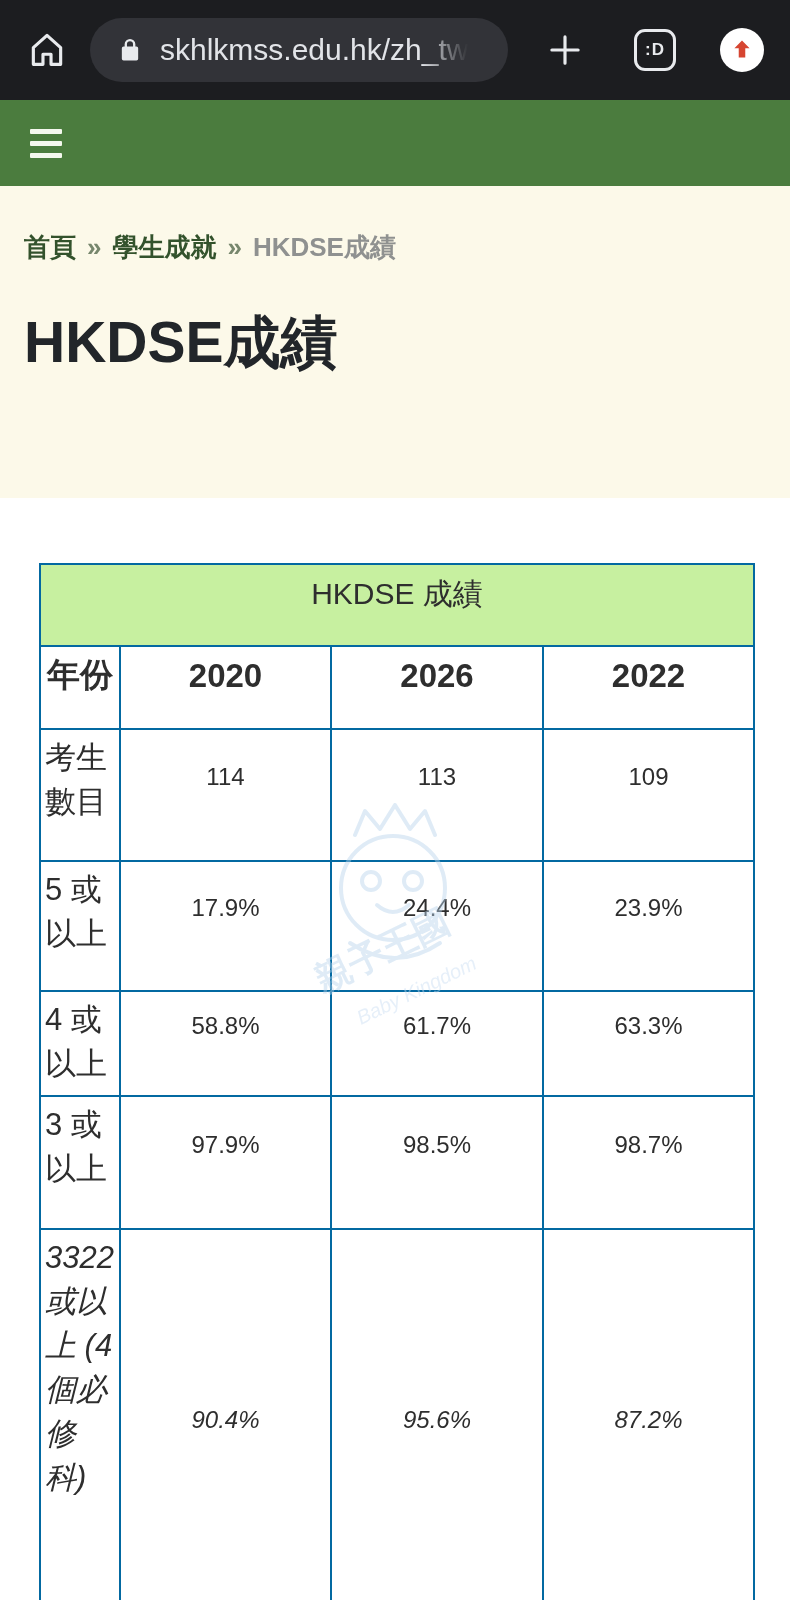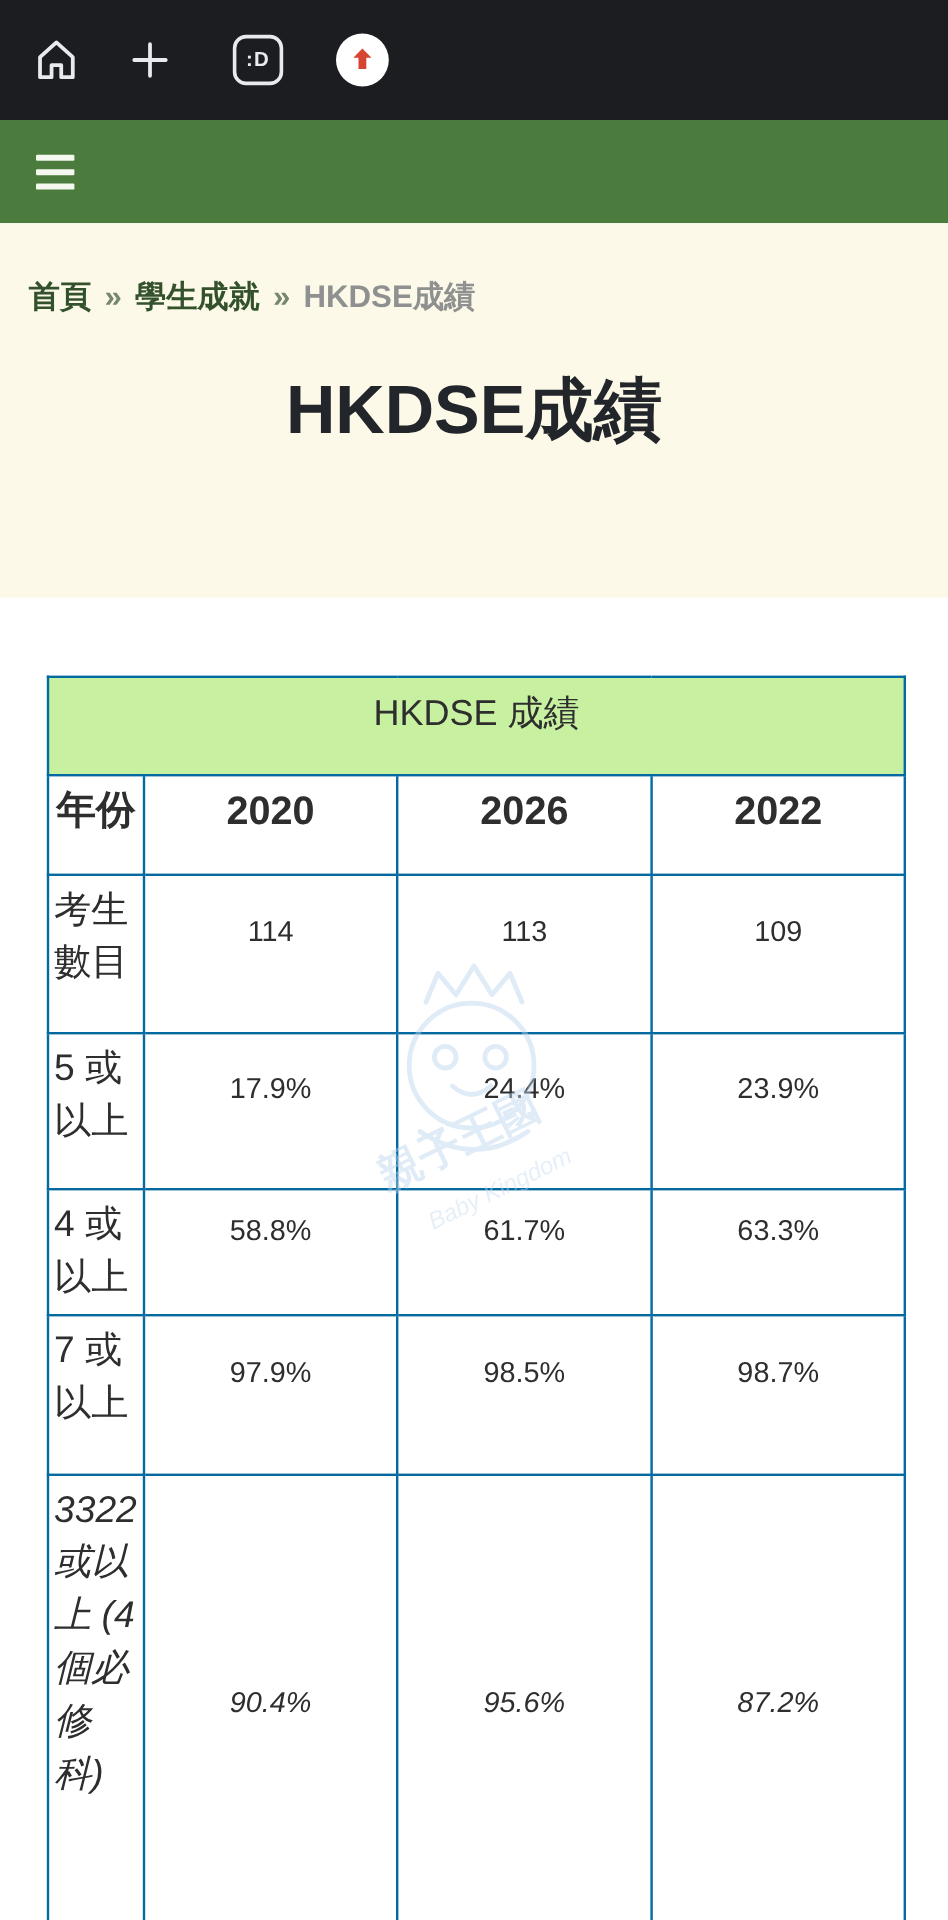--- a/index.html
+++ b/index.html
@@ -30,21 +30,21 @@
   .tab-btn{margin-left:48px;width:42px;height:42px;border:3px solid #e8eaed;border-radius:11px;
     color:#e8eaed;font-size:17px;font-weight:bold;letter-spacing:1px;background:transparent;}
   .update-btn{margin-left:44px;width:44px;height:44px;background:#ffffff;border-radius:50%;border:none;}
   .update-btn svg{width:28px;height:28px;}
   
   .site-nav{height:86px;background:#4b7c3e;display:flex;align-items:center;padding:0 30px;}
   .menu-btn{background:none;border:none;padding:0;cursor:pointer;}
   .hamburger{display:flex;flex-direction:column;gap:7px;}
   .hamburger span{display:block;width:32px;height:5px;background:#f4f8ee;border-radius:1px;}
   
-  .hero{height:312px;background:#fcf9e9;padding:0 24px;box-sizing:border-box;text-align:center;}
+  .hero{height:312px;background:#fcf9e9;padding:0 24px;box-sizing:border-box;}
   .breadcrumb{padding-top:44px;font-size:26px;font-weight:bold;display:flex;align-items:baseline;gap:11px;}
   .crumb-link{color:#33522c;text-decoration:none;}
   .crumb-sep{color:#77876d;font-weight:bold;}
   .crumb-current{color:#8f9190;}
   .page-title{margin:46px 0 0 0;font-size:57px;font-weight:bold;color:#22262a;line-height:1.1;}
   
   .content{position:relative;background:#ffffff;}
   table.results{
     border-collapse:collapse;table-layout:fixed;width:714px;margin:65px 0 0 39px;
     color:#2e2e2e;
@@ -65,20 +65,28 @@
 
 <header class="toolbar">
   <button class="icon-btn home-btn">
     <span style="display:flex;">
       <svg viewBox="0 0 24 24" width="42" height="42" fill="none" stroke="#e8eaed" stroke-width="1.8" stroke-linejoin="round">
         <path d="M4.2 10.6 L12 3.6 L19.8 10.6 V20.2 H14.3 V14.4 H9.7 V20.2 H4.2 Z"></path>
       </svg>
     </span>
   </button>
 
+  <button class="url-pill">
+    <span class="lock-icon">
+      <svg viewBox="0 0 24 24" width="28" height="28" fill="#e8eaed">
+        <path d="M12 2.5a4.6 4.6 0 0 0-4.6 4.6V9H6.5A1.5 1.5 0 0 0 5 10.5v9A1.5 1.5 0 0 0 6.5 21h11a1.5 1.5 0 0 0 1.5-1.5v-9A1.5 1.5 0 0 0 17.5 9h-.9V7.1A4.6 4.6 0 0 0 12 2.5zm0 2a2.6 2.6 0 0 1 2.6 2.6V9H9.4V7.1A2.6 2.6 0 0 1 12 4.5z"></path>
+      </svg>
+    </span>
+    <span class="url-text">skhlkmss.edu.hk/zh_tw</span>
+  </button>
 
   <button class="icon-btn plus-btn">
     <span style="display:flex;">
       <svg viewBox="0 0 24 24" width="42" height="42" stroke="#e8eaed" stroke-width="1.8" stroke-linecap="round">
         <path d="M12 4.5v15M4.5 12h15"></path>
       </svg>
     </span>
   </button>
 
   <button class="icon-btn tab-btn">
@@ -146,21 +154,21 @@
         <td class="val">24.4%</td>
         <td class="val">23.9%</td>
       </tr>
       <tr class="r-4">
         <td class="rowlabel">4 或以上</td>
         <td class="val">58.8%</td>
         <td class="val">61.7%</td>
         <td class="val">63.3%</td>
       </tr>
       <tr class="r-2">
-        <td class="rowlabel">7 或以上</td>
+        <td class="rowlabel">3 或以上</td>
         <td class="val">97.9%</td>
         <td class="val">98.5%</td>
         <td class="val">98.7%</td>
       </tr>
       <tr class="r-3322">
         <td class="rowlabel">3322 或以上 (4 個必修科)</td>
         <td class="val">90.4%</td>
         <td class="val">95.6%</td>
         <td class="val">87.2%</td>
       </tr>

